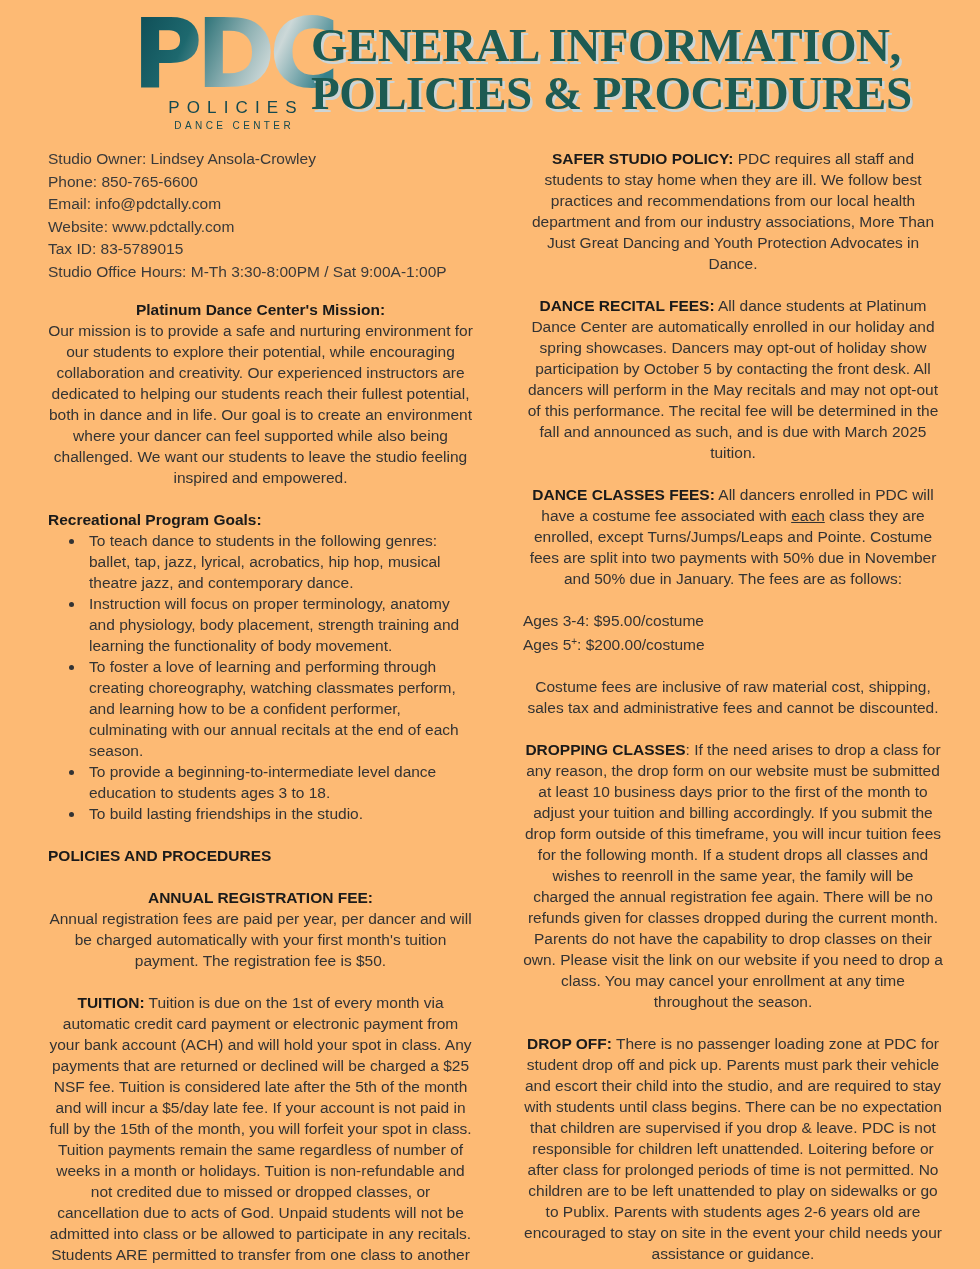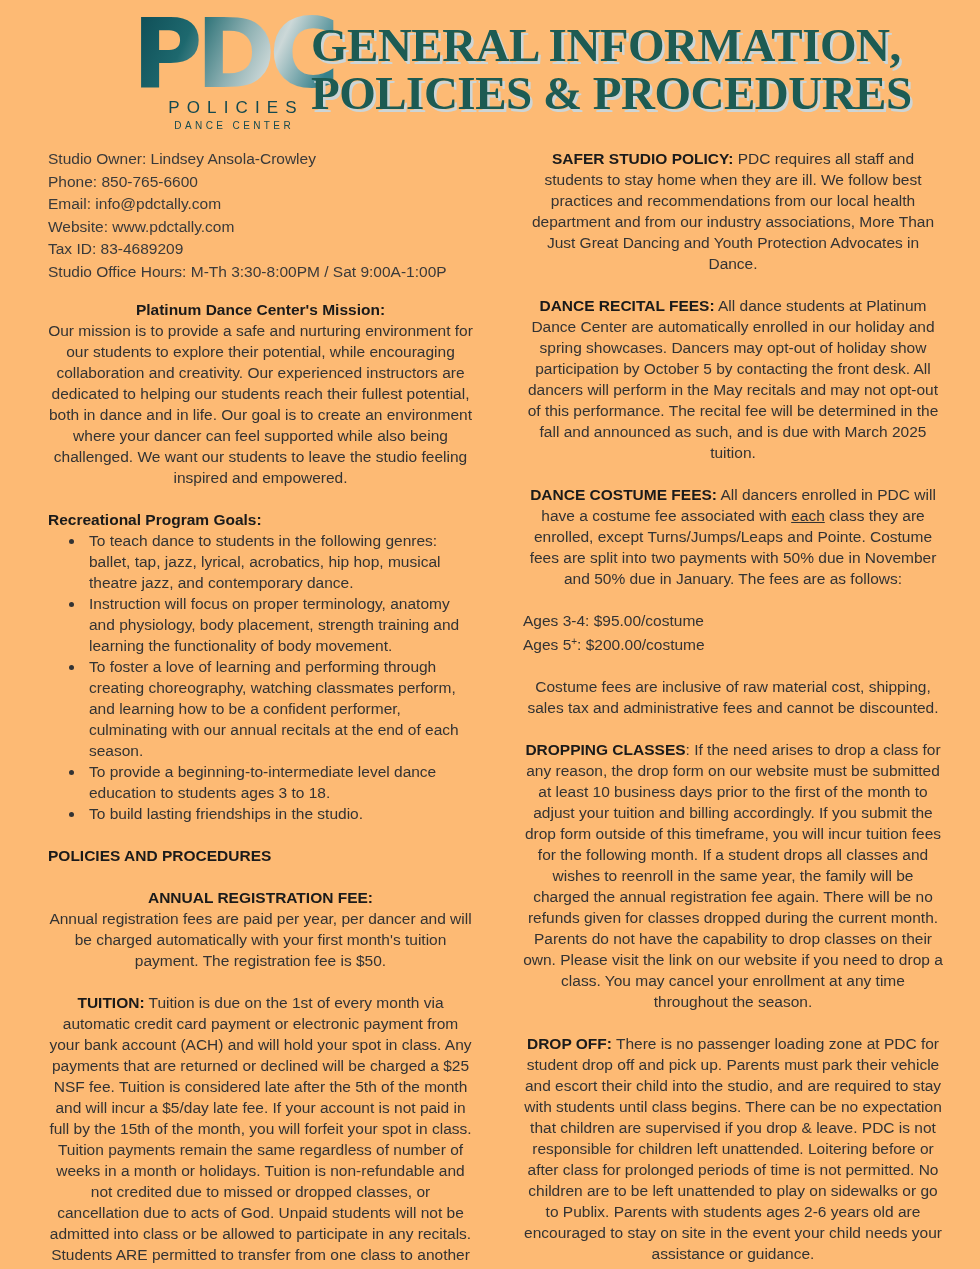--- a/index.html
+++ b/index.html
@@ -112,21 +112,21 @@
 
   <div class="content body-text">
 
     <div class="col-left">
 
       <div class="contact-block">
         <div class="contact-line">Studio Owner: Lindsey Ansola-Crowley</div>
         <div class="contact-line">Phone: 850-765-6600</div>
         <div class="contact-line">Email: info@pdctally.com</div>
         <div class="contact-line">Website: www.pdctally.com</div>
-        <div class="contact-line">Tax ID: 83-4689209</div>
+        <div class="contact-line">Tax ID: 83-5789015</div>
         <div class="contact-line">Studio Office Hours: M-Th 3:30-8:00PM  /  Sat 9:00A-1:00P</div>
       </div>
 
       <p class="para">
         <span class="block-head">Platinum Dance Center's Mission:</span>
         <span>Our mission is to provide a safe and nurturing environment for our students to explore their potential, while encouraging collaboration and creativity. Our experienced instructors are dedicated to helping our students reach their fullest potential, both in dance and in life. Our goal is to create an environment where your dancer can feel supported while also being challenged. We want our students to leave the studio feeling inspired and empowered.</span>
       </p>
 
       <div>
         <span class="block-head">Recreational Program Goals:</span>
@@ -156,21 +156,21 @@
 
       <p class="para">
         <b class="inline-head">SAFER STUDIO POLICY:</b><span> PDC requires all staff and students to stay home when they are ill. We follow best practices and recommendations from our local health department and from our industry associations, More Than Just Great Dancing and Youth Protection Advocates in Dance.</span>
       </p>
 
       <p class="para">
         <b class="inline-head">DANCE RECITAL FEES:</b><span> All dance students at Platinum Dance Center are automatically enrolled in our holiday and spring showcases. Dancers may opt-out of holiday show participation by October 5 by contacting the front desk. All dancers will perform in the May recitals and may not opt-out of this performance. The recital fee will be determined in the fall and announced as such, and is due with March 2025 tuition.</span>
       </p>
 
       <p class="para">
-        <b class="inline-head">DANCE COSTUME FEES:</b><span> All dancers enrolled in PDC will have a costume fee associated with </span><span class="u">each</span><span> class they are enrolled, except Turns/Jumps/Leaps and Pointe. Costume fees are split into two payments with 50% due in November and 50% due in January. The fees are as follows:</span>
+        <b class="inline-head">DANCE CLASSES FEES:</b><span> All dancers enrolled in PDC will have a costume fee associated with </span><span class="u">each</span><span> class they are enrolled, except Turns/Jumps/Leaps and Pointe. Costume fees are split into two payments with 50% due in November and 50% due in January. The fees are as follows:</span>
       </p>
 
       <div class="fees-block">
         <div>Ages 3-4: $95.00/costume</div>
         <div><span>Ages 5</span><sup class="plus">+</sup><span>: $200.00/costume</span></div>
       </div>
 
       <p class="para">Costume fees are inclusive of raw material cost, shipping, sales tax and administrative fees and cannot be discounted.</p>
 
       <p class="para">

